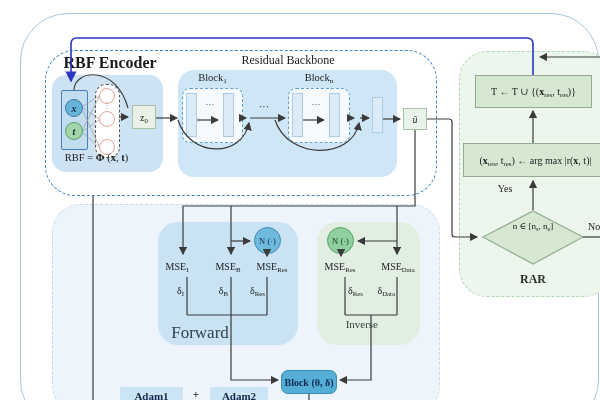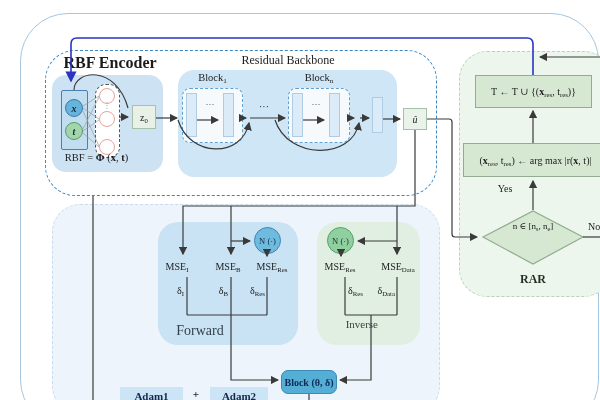--- a/index.html
+++ b/index.html
@@ -101,21 +101,21 @@
   <div class="lbl ctr" style="left:250px;top:261px;width:44px;font-size:10px;"><span>MSE</span><span class="sub">Res</span></div>
   <div class="lbl ctr" style="left:318px;top:261px;width:44px;font-size:10px;"><span>MSE</span><span class="sub">Res</span></div>
   <div class="lbl ctr" style="left:376px;top:261px;width:44px;font-size:10px;"><span>MSE</span><span class="sub it">Data</span></div>
 
   <div class="lbl" style="left:166px;top:285px;width:18px;font-size:10px;text-align:right;"><span class="it">δ</span><span class="sub">I</span></div>
   <div class="lbl" style="left:204px;top:285px;width:24px;font-size:10px;text-align:right;"><span class="it">δ</span><span class="sub">B</span></div>
   <div class="lbl" style="left:240px;top:285px;width:25px;font-size:10px;text-align:right;"><span class="it">δ</span><span class="sub">Res</span></div>
   <div class="lbl" style="left:348px;top:285px;width:26px;font-size:10px;"><span class="it">δ</span><span class="sub">Res</span></div>
   <div class="lbl" style="left:370px;top:285px;width:25px;font-size:10px;text-align:right;"><span class="it">δ</span><span class="sub">Data</span></div>
 
-  <div class="lbl ctr it" style="left:170px;top:323px;width:60px;font-size:14px;color:#33414d;">Forward</div>
+  <div class="lbl ctr it" style="left:170px;top:323px;width:60px;font-size:17px;color:#33414d;">Forward</div>
   <div class="lbl ctr it" style="left:318px;top:318px;width:60px;font-size:11px;color:#33463a;text-align:right;">Inverse</div>
 
   <div class="box ctr" style="left:281px;top:370px;width:56px;height:24px;background:#54aed6;border:1px solid #3a8cb4;border-radius:7px;
               font-size:10px;line-height:23px;color:#102a54;"><span class="it bd">Block (θ, δ)</span></div>
 
   <div class="box ctr bd it" style="left:120px;top:387px;width:63px;height:20px;background:#cce5f6;font-size:11px;line-height:19px;color:#13264a;">Adam1</div>
   <div class="lbl ctr bd" style="left:188px;top:388px;width:16px;font-size:11px;">+</div>
   <div class="box ctr bd it" style="left:210px;top:387px;width:58px;height:20px;background:#cce5f6;font-size:11px;line-height:19px;color:#13264a;">Adam2</div>
 
   <svg class="abs" style="left:0;top:0;pointer-events:none;" width="600" height="400" viewBox="0 0 600 400">

